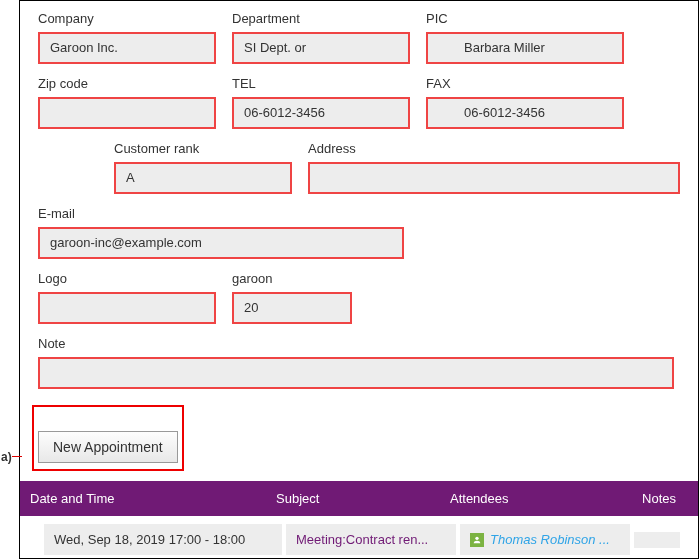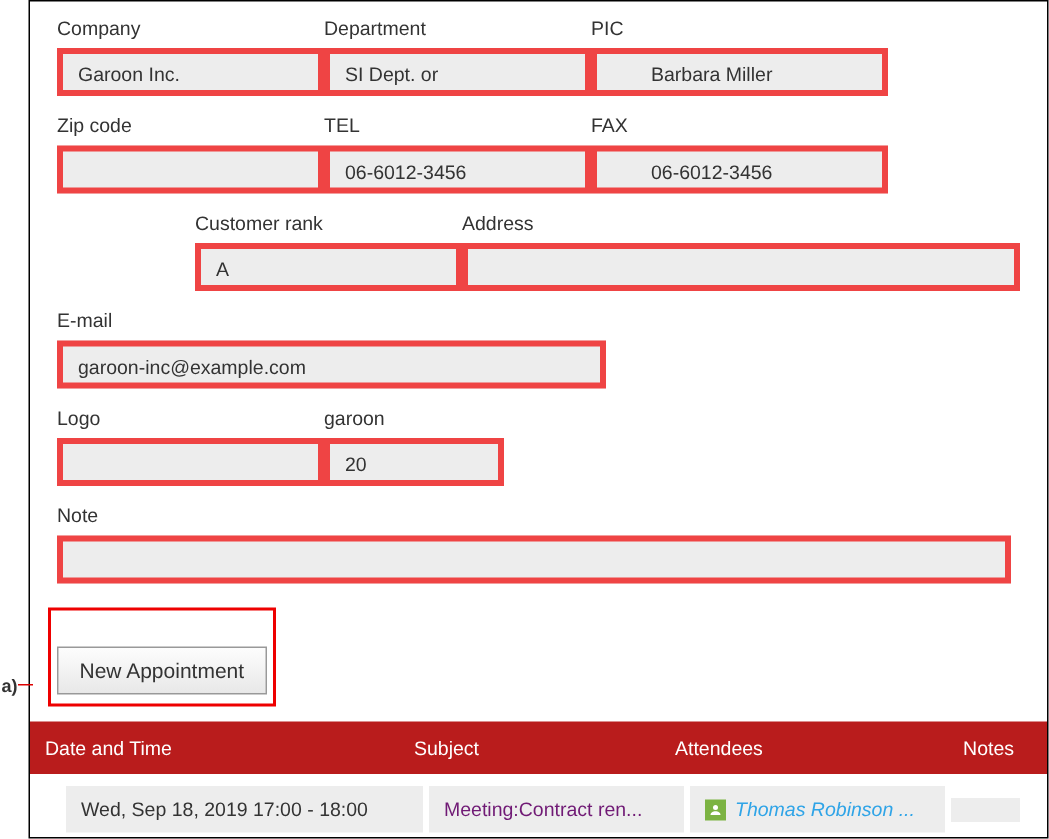--- a/index.html
+++ b/index.html
@@ -2,37 +2,37 @@
 <html><head>
   <meta charset="utf-8">
   <style>
     * { box-sizing: border-box; margin: 0; padding: 0; }
     body { font-family: Arial, sans-serif; font-size: 13px; color: #333; background: #fff; position: relative; }
     .page { width: 699px; height: 559px; position: relative; }
     .callout-label { position: absolute; left: 1px; top: 450px; font-weight: bold; font-size: 12px; }
     .callout-line { position: absolute; left: 12px; top: 456px; width: 10px; height: 1px; background: #d00; }
     .container { border: 1px solid #000; margin-left: 19px; margin-top: 0; width: 680px; height: 559px; padding: 0; overflow: hidden; }
     .form-area { padding: 10px 18px 0 18px; }
-    .row { display: flex; gap: 0; margin-bottom: 12px; }
+    .row { display: flex; gap: 16px; margin-bottom: 12px; }
     .field { display: flex; flex-direction: column; }
     .field-label { font-size: 13px; color: #333; margin-bottom: 6px; }
-    .field-input { background: #ededed; border: 4px solid #ef4444; height: 32px; padding: 6px 10px; font-size: 13px; color: #333; }
+    .field-input { background: #ededed; border: 2px solid #ef4444; height: 32px; padding: 6px 10px; font-size: 13px; color: #333; }
     .w1 { width: 178px; }
     .w2 { width: 178px; }
     .w3 { width: 198px; padding-left: 36px; }
     .w-email { width: 366px; }
     .w-address { width: 372px; }
     .w-note { width: 636px; }
     .w-rank { width: 178px; }
     .w-logo { width: 178px; }
     .w-garoon { width: 120px; }
     .highlight-box { border: 2px solid #e00; display: inline-block; padding: 24px 4px 6px 4px; margin-left: 12px; margin-top: 4px; }
     .btn-new { background: linear-gradient(#fdfdfd, #e8e8e8); border: 1px solid #999; padding: 7px 14px; font-size: 14px; color: #333; cursor: pointer; }
     .table-area { margin-top: 10px; }
-    .table-header { background: #b91c1c; color: #fff; display: flex; padding: 10px 10px; font-size: 13px; }
+    .table-header { background: #701a75; color: #fff; display: flex; padding: 10px 10px; font-size: 13px; }
     .th-datetime { width: 246px; }
     .th-subject { width: 174px; }
     .th-attendees { width: 188px; }
     .th-notes { width: 38px; text-align: right; }
     .table-row { display: flex; padding: 8px 2px; gap: 4px; align-items: center; }
     .cell { background: #ededed; padding: 8px 10px; font-size: 13px; }
     .cell-datetime { width: 238px; color: #333; }
     .cell-subject { width: 170px; color: #701a75; cursor: pointer; }
     .cell-attendees { width: 170px; color: #2fa4e7; display: flex; align-items: center; gap: 6px; cursor: pointer; font-style: italic;}
     .user-icon { width: 14px; height: 14px; background: #7cb342; display: inline-flex; align-items: center; justify-content: center; }

